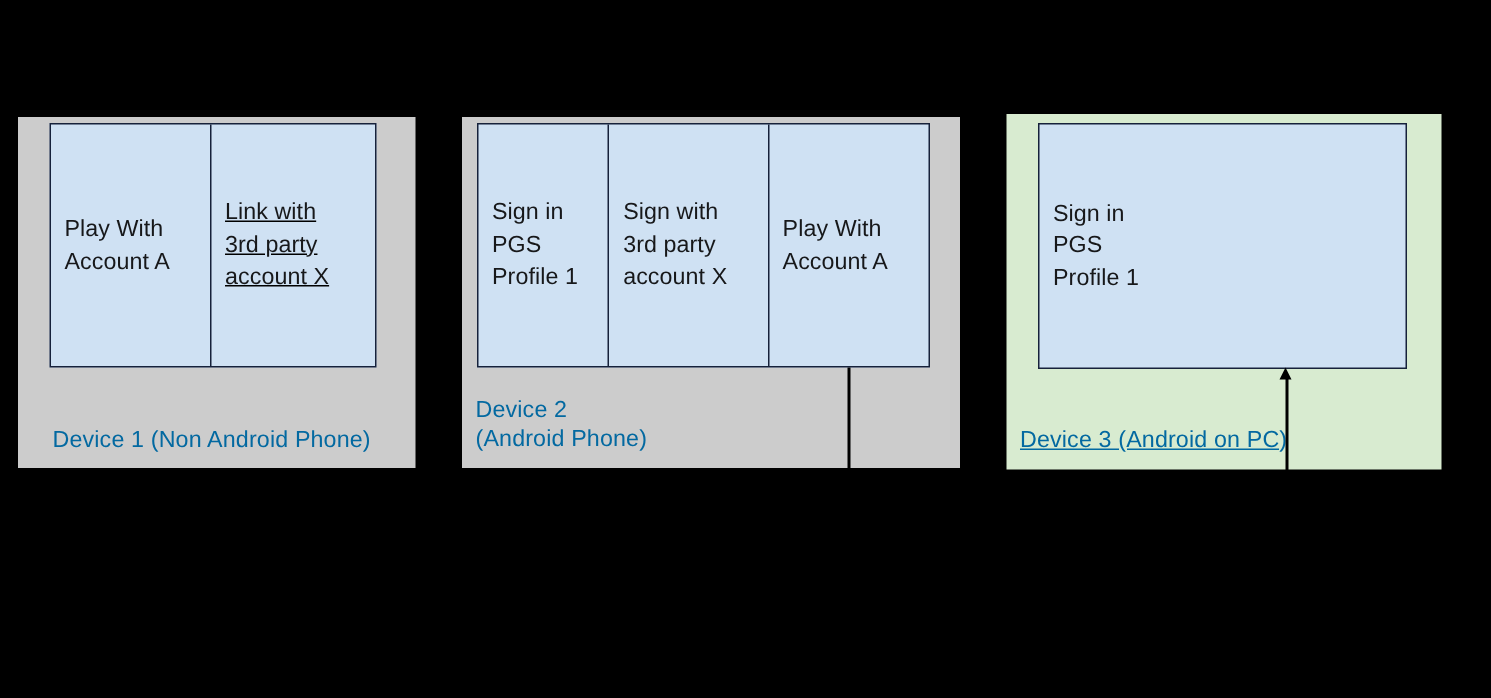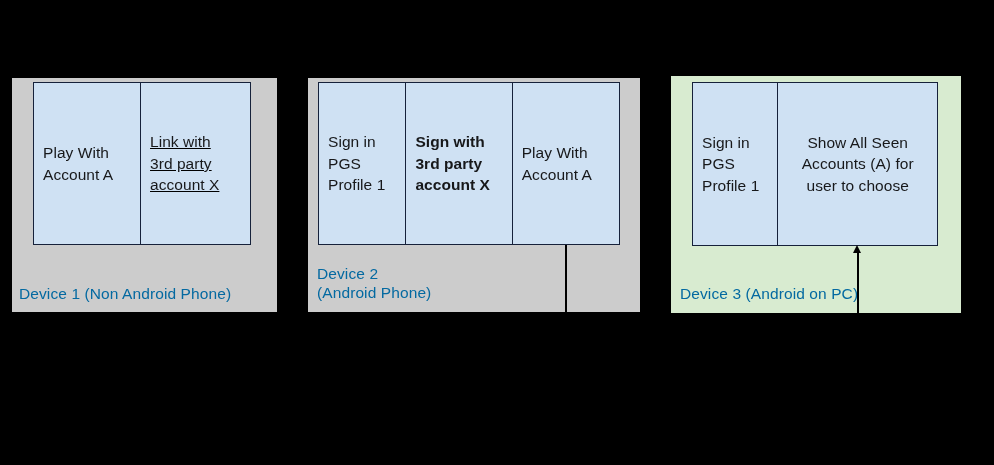--- a/index.html
+++ b/index.html
@@ -71,21 +71,21 @@
     border-right: 4.5px solid transparent;
     border-bottom: 8px solid #000000;
   }
 </style>
 </head>
 <body>
 
 <div id="canvas">
 
   <div class="device" style="left:12px; top:78px; width:265px; height:234px; background:#cccccc;">
-    <div class="device-label" style="left:7px; top:206px;">Device 1 (Non Android Phone)</div>
+    <div class="device-label" style="left:23px; top:206px;">Device 1 (Non Android Phone)</div>
   </div>
 
   <div class="steps" style="left:33px; top:82px; width:218px; height:163px;">
     <div class="step" style="width:108px;">
       <span class="step-text">Play With
 Account A</span>
     </div>
     <div class="step" style="width:110px;text-decoration:underline;">
       <span class="step-text">Link with
 3rd party
@@ -97,46 +97,41 @@
     <div class="device-label" style="left:9px; top:186px;">Device 2
 (Android Phone)</div>
   </div>
 
   <div class="steps" style="left:318px; top:82px; width:302px; height:163px;">
     <div class="step" style="width:88px;">
       <span class="step-text">Sign in
 PGS
 Profile 1</span>
     </div>
-    <div class="step" style="width:107px;font-weight:bold;">
+    <div class="step" style="width:107px;">
       <span class="step-text">Sign with
 3rd party
 account X</span>
     </div>
     <div class="step" style="width:107px;">
       <span class="step-text">Play With
 Account A</span>
     </div>
   </div>
 
   <div class="conn-line" style="left:565px; top:245px; height:68px;"></div>
 
   <div class="device" style="left:671px; top:76px; width:290px; height:237px; background:#d8ebd0;">
-    <div class="device-label" style="left:9px; top:208px;">Device 3 (Android on PC)</div>
+    <div class="device-label" style="left:9px; top:208px;text-decoration:underline;">Device 3 (Android on PC)</div>
   </div>
 
   <div class="steps" style="left:692px; top:82px; width:246px; height:164px;">
     <div class="step" style="width:86px;">
       <span class="step-text">Sign in
 PGS
 Profile 1</span>
-    </div>
-    <div class="step center" style="width:160px;">
-      <span class="step-text">Show All Seen
-Accounts (A) for
-user to choose</span>
     </div>
   </div>
 
   <div class="conn-line" style="left:857px; top:252px; height:62px;"></div>
   <div class="arrow-head" style="left:853.3px; top:245px;"></div>
 
 </div>
 
 </body></html>

